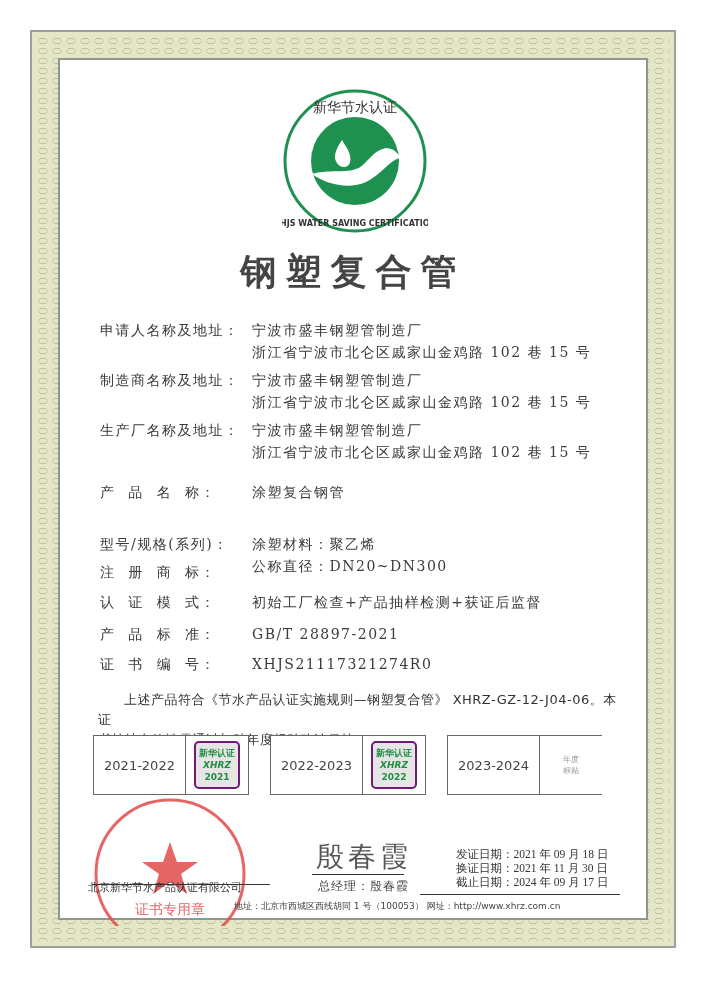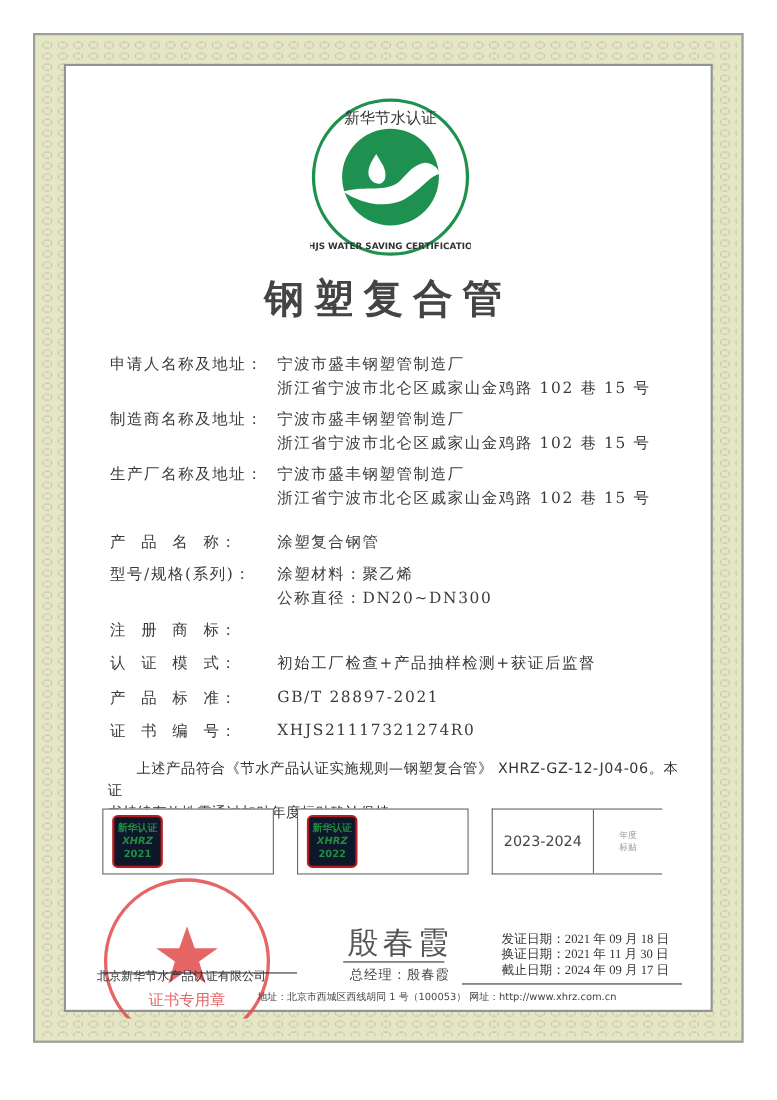--- a/index.html
+++ b/index.html
@@ -21,21 +21,21 @@
   .lbl { display:inline-block; width:152px; }
   .lbl.spread { display:inline-flex; justify-content:space-between; width:116px; margin-right:36px; }
   .val { position:absolute; left:152px; top:0; white-space:nowrap; }
   .val2 { position:absolute; left:152px; top:22px; white-space:nowrap; }
   .para { position:absolute; left:98px; top:690px; width:520px; font-size:13px; line-height:20px;
           font-family:"DejaVu Sans", sans-serif; color:#333; letter-spacing:0.5px; }
   .box { position:absolute; top:735px; height:58px; border:1px solid #666; background:#fff;
          display:flex; font-family:"DejaVu Sans", sans-serif; }
   .box .yr { flex:1; display:flex; align-items:center; justify-content:center; font-size:13px; color:#444; border-right:1px solid #666; }
   .box .stk { width:62px; display:flex; align-items:center; justify-content:center; }
-  .sticker { width:42px; height:44px; border:2px solid #b91c1c; border-radius:5px; background:#0f172a;
+  .sticker { width:42px; height:44px; border:2px solid #701a75; border-radius:5px; background:#e5e5e5;
              display:flex; flex-direction:column; align-items:center; justify-content:center;
              color:#1f8e43; font-weight:bold; font-size:9px; line-height:12px; }
   .sticker .s2 { font-style:italic; font-size:9px; }
   .placeholder { font-size:8px; color:#999; text-align:center; line-height:11px; }
   .seal { position:absolute; left:92px; top:796px; width:156px; height:130px; }
   .company { position:absolute; left:88px; top:858px; font-size:11px; font-family:"DejaVu Sans", sans-serif; color:#333;margin-top:22px; }
   .sigline1 { position:absolute; left:92px; top:884px; width:178px; border-top:1.5px solid #333; }
   .signature { position:absolute; left:316px; top:838px; font-family:"DejaVu Serif", serif; font-size:28px; color:#555; letter-spacing:4px; }
   .sigline2 { position:absolute; left:312px; top:874px; width:92px; border-top:1.5px solid #333; }
   .gm { position:absolute; left:318px; top:878px; font-size:12px; font-family:Liberation Mono, monospace; color:#444; letter-spacing:1px; }
@@ -78,21 +78,21 @@
 
 <div class="row" style="top:484px">
   <span class="lbl spread">
     <span>产</span>
       <span>品</span>
       <span>名</span>
       <span>称：</span>
   </span>
   <span class="val">涂塑复合钢管</span>
 </div>
-<div class="row" style="top:513px">
+<div class="row" style="top:536px">
   <span class="lbl">型号/规格(系列)：</span>
   <span class="val">涂塑材料：聚乙烯</span>
   <span class="val2">公称直径：DN20~DN300</span>
 </div>
 <div class="row" style="top:564px">
   <span class="lbl spread">
     <span>注</span>
       <span>册</span>
       <span>商</span>
       <span>标：</span>
@@ -126,29 +126,31 @@
   </span>
   <span class="val">XHJS21117321274R0</span>
 </div>
 
 <div class="para">
   <div style="text-indent:26px">上述产品符合《节水产品认证实施规则—钢塑复合管》 XHRZ-GZ-12-J04-06。本证</div>
   <div>书持续有效性需通过加贴年度标贴确认保持。</div>
 </div>
 
 <div class="box" style="left:93px; width:154px;">
+  <div class="yr">2021-2022</div>
   <div class="stk">
       <div class="sticker">
     <span>新华认证</span>
         <span class="s2">XHRZ</span>
         <span>2021</span>
   </div>
     </div>
 </div>
 <div class="box" style="left:270px; width:154px;">
+  <div class="yr">2022-2023</div>
   <div class="stk">
       <div class="sticker">
     <span>新华认证</span>
         <span class="s2">XHRZ</span>
         <span>2022</span>
   </div>
     </div>
 </div>
 <div class="box" style="left:447px; width:154px; border-right:none;">
   <div class="yr">2023-2024</div>

